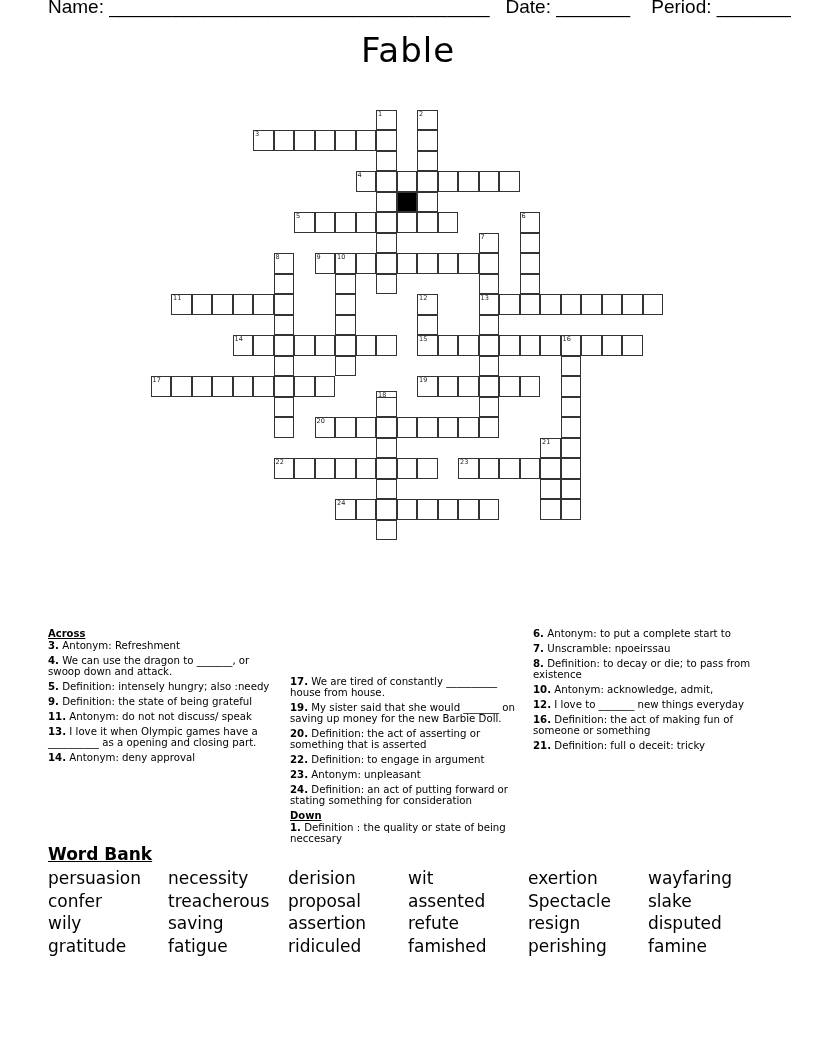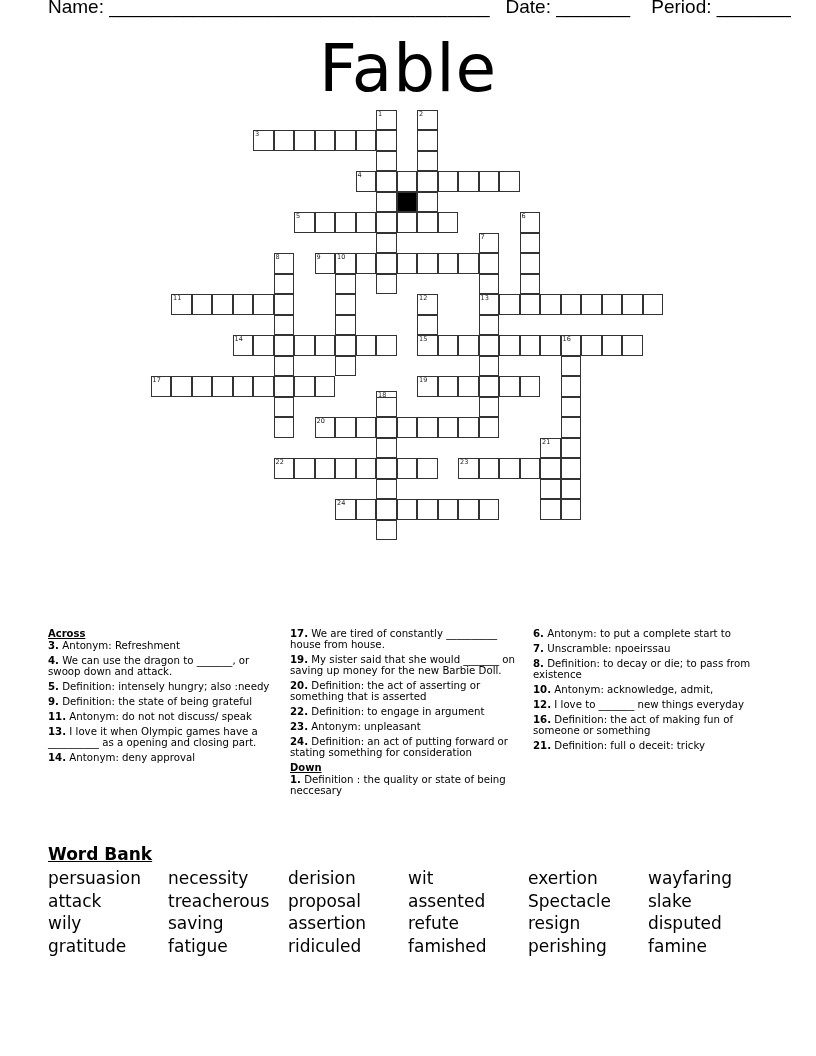--- a/index.html
+++ b/index.html
@@ -1,26 +1,26 @@
 <!DOCTYPE html>
 <html><head>
 <meta charset="utf-8">
 <style>
   html, body { margin:0; padding:0; background:#ffffff; }
   body { width:816px; height:1056px; position:relative; overflow:hidden; color:#000; }
   .header { position:absolute; top:-4px; left:48px; font-family:"Liberation Sans", sans-serif; font-size:19px; white-space:pre; }
   .header span { margin-right:0; }
-  .title { position:absolute; top:30px; left:0; width:816px; text-align:center; font-family:"DejaVu Sans", sans-serif; font-size:66px; letter-spacing:1px; }
+  .title { position:absolute; top:30px; left:0; width:816px; text-align:center; font-family:"DejaVu Sans", sans-serif; font-size:34px; letter-spacing:1px; }
   #grid { position:absolute; left:151px; top:110px; width:540px; height:440px; }
   .cell { position:absolute; width:20.5px; height:20.5px; box-sizing:border-box; border:1px solid #333; background:#fff; margin-left:-0.5px; margin-top:-0.5px; }
   .cell.black { background:#000; }
   .cell .num { position:absolute; top:0; left:1px; font-family:"DejaVu Sans", sans-serif; font-size:6.5px; line-height:7px; color:#222; }
   .clues { position:absolute; top:628px; font-family:"DejaVu Sans", sans-serif; font-size:10.2px; line-height:11px; }
   .col1 { left:48px; width:230px; }
-  .col2 { left:290px; width:230px; }
+  .col2 { left:290px; width:230px;margin-top:48px; }
   .col3 { left:533px; width:230px; }
   .clue { margin-bottom:4px; }
   .clue b { font-weight:bold; }
   .sec-head { font-weight:bold; text-decoration:underline; margin-bottom:1px; font-size:10px; }
   .wordbank-title { position:absolute; left:48px; top:844px; font-family:"DejaVu Sans", sans-serif; font-size:17px; font-weight:bold; text-decoration:underline; }
   .wordbank { position:absolute; left:48px; top:867px; display:grid; grid-template-columns:120px 120px 120px 120px 120px 120px; font-family:"DejaVu Sans", sans-serif; font-size:17px; line-height:22.6px; }
 </style>
 </head>
 <body>
 
@@ -270,21 +270,21 @@
 </div>
 
 <div class="wordbank-title">Word Bank</div>
 <div class="wordbank" id="wordbank">
     <div>persuasion</div>
     <div>necessity</div>
     <div>derision</div>
     <div>wit</div>
     <div>exertion</div>
     <div>wayfaring</div>
-    <div>attack</div>
+    <div>confer</div>
     <div>treacherous</div>
     <div>proposal</div>
     <div>assented</div>
     <div>Spectacle</div>
     <div>slake</div>
     <div>wily</div>
     <div>saving</div>
     <div>assertion</div>
     <div>refute</div>
     <div>resign</div>

